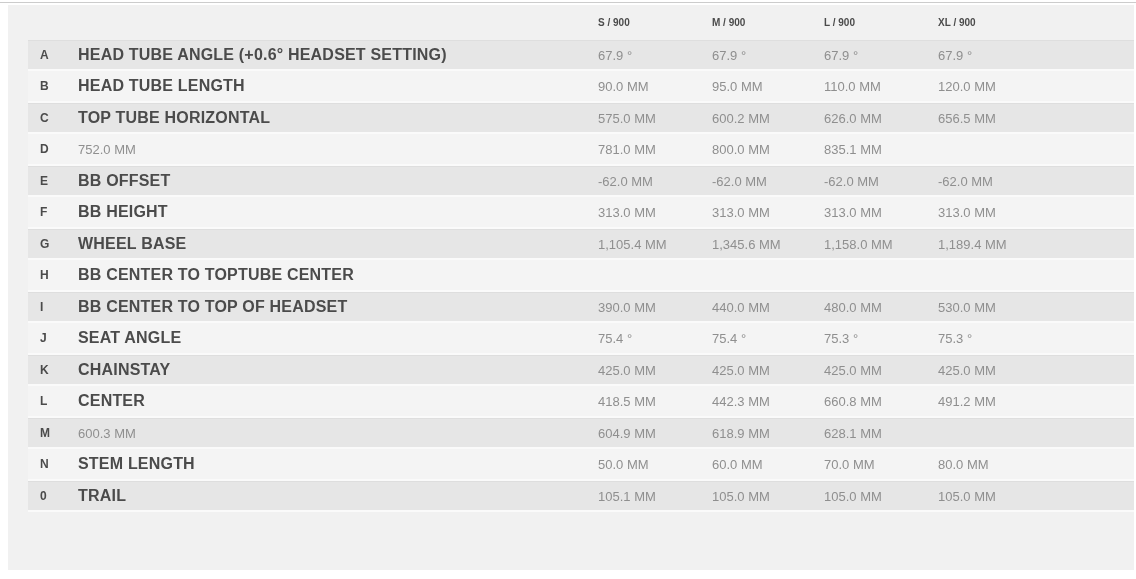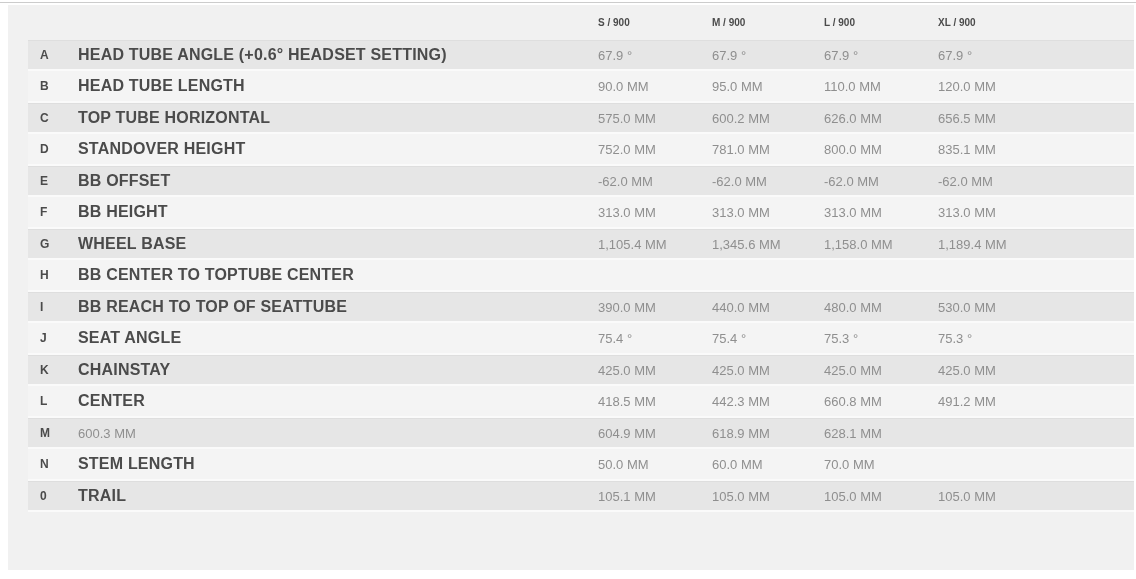--- a/index.html
+++ b/index.html
@@ -99,21 +99,20 @@
       <div class="row data shaded">
         <div class="cell letter">C</div>
         <div class="cell label">TOP TUBE HORIZONTAL</div>
         <div class="cell value">575.0 MM</div>
         <div class="cell value">600.2 MM</div>
         <div class="cell value">626.0 MM</div>
         <div class="cell value">656.5 MM</div>
       </div>
       <div class="row data plain">
         <div class="cell letter">D</div>
-        <div class="cell label">STANDOVER HEIGHT</div>
         <div class="cell value">752.0 MM</div>
         <div class="cell value">781.0 MM</div>
         <div class="cell value">800.0 MM</div>
         <div class="cell value">835.1 MM</div>
       </div>
       <div class="row data shaded">
         <div class="cell letter">E</div>
         <div class="cell label">BB OFFSET</div>
         <div class="cell value">-62.0 MM</div>
         <div class="cell value">-62.0 MM</div>
@@ -139,21 +138,21 @@
       <div class="row data plain">
         <div class="cell letter">H</div>
         <div class="cell label">BB CENTER TO TOPTUBE CENTER</div>
         <div class="cell value"></div>
         <div class="cell value"></div>
         <div class="cell value"></div>
         <div class="cell value"></div>
       </div>
       <div class="row data shaded">
         <div class="cell letter">I</div>
-        <div class="cell label">BB REACH TO TOP OF SEATTUBE</div>
+        <div class="cell label">BB CENTER TO TOP OF HEADSET</div>
         <div class="cell value">390.0 MM</div>
         <div class="cell value">440.0 MM</div>
         <div class="cell value">480.0 MM</div>
         <div class="cell value">530.0 MM</div>
       </div>
       <div class="row data plain">
         <div class="cell letter">J</div>
         <div class="cell label">SEAT ANGLE</div>
         <div class="cell value">75.4 °</div>
         <div class="cell value">75.4 °</div>
@@ -182,20 +181,21 @@
         <div class="cell value">604.9 MM</div>
         <div class="cell value">618.9 MM</div>
         <div class="cell value">628.1 MM</div>
       </div>
       <div class="row data plain">
         <div class="cell letter">N</div>
         <div class="cell label">STEM LENGTH</div>
         <div class="cell value">50.0 MM</div>
         <div class="cell value">60.0 MM</div>
         <div class="cell value">70.0 MM</div>
+        <div class="cell value">80.0 MM</div>
       </div>
       <div class="row data shaded">
         <div class="cell letter">0</div>
         <div class="cell label">TRAIL</div>
         <div class="cell value">105.1 MM</div>
         <div class="cell value">105.0 MM</div>
         <div class="cell value">105.0 MM</div>
         <div class="cell value">105.0 MM</div>
       </div>
     </div>

